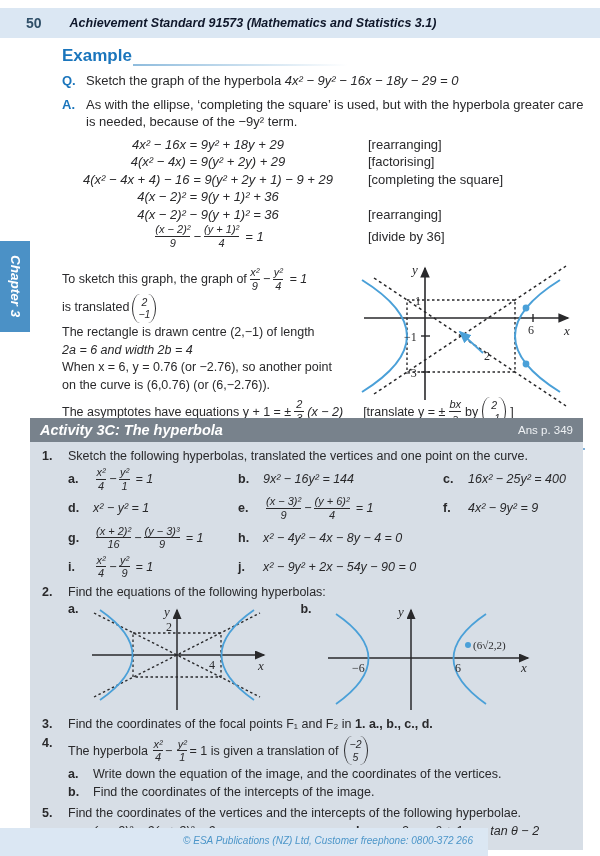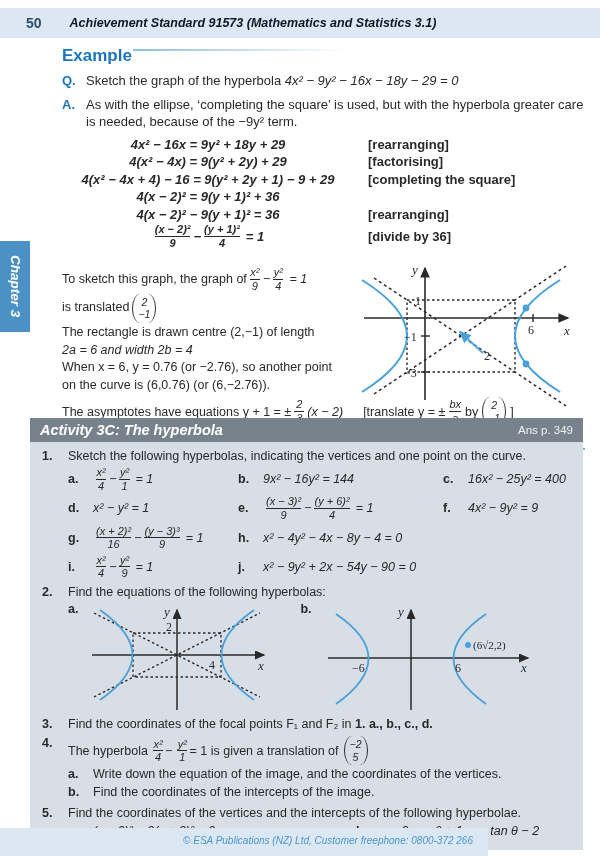--- a/index.html
+++ b/index.html
@@ -22,30 +22,30 @@
     display:flex; align-items:center; justify-content:center;
     font-style:italic; font-weight:bold; font-size:13.5px; }
 
   
   .footer-band { position:absolute; left:0; bottom:0; width:488px; height:28px; background:#dbe7f3; }
   .footer-text { position:absolute; right:15px; top:7px; font-style:italic; font-size:10px; color:#4d96c9; }
 
   
   .content { position:absolute; left:62px; top:46px; width:523px; font-size:13px; }
 
-  .example-heading { display:flex; align-items:flex-start; gap:1px; }
+  .example-heading { display:flex; align-items:flex-end; gap:1px; }
   .example-title { color:#1a75bc; font-weight:bold; font-size:17px; }
   .example-rule { width:215px; height:2px; margin-top:3px;
     background:linear-gradient(to right,#8fbcdd,rgba(143,188,221,0)); }
 
   .qa-row { display:flex; margin-top:7px; line-height:1.3; }
   .qa-label { color:#1a75bc; font-weight:bold; width:24px; flex:none; }
   .qa-text { flex:1; }
 
-  .steps { margin-top:5px;font-weight:bold; }
+  .steps { margin-top:5px; }
   .step-row { display:flex; align-items:center; min-height:17.5px; }
   .step-lhs { width:292px; text-align:center; }
   .step-note { padding-left:14px; }
 
   .frac { display:inline-flex; flex-direction:column; text-align:center;
     vertical-align:middle; margin:0 3px; font-size:11px; line-height:1.15; }
   .frac .den { border-top:1px solid #29292b; padding:0 2px; }
 
   .cvec { display:inline-flex; flex-direction:column; align-items:center; justify-content:center;
     border-left:1.5px solid #29292b; border-right:1.5px solid #29292b;
@@ -259,21 +259,21 @@
 <div class="activity">
   <div class="activity-banner">
     <span class="activity-title">Activity 3C: The hyperbola</span>
     <span class="activity-ans">Ans p. 349</span>
   </div>
   <div class="activity-body">
 
     <div class="item">
       <span class="item-num">1.</span>
       <div class="item-body">
-        <div>Sketch the following hyperbolas, indicating the vertices and one point on the curve.</div>
+        <div>Sketch the following hyperbolas, translated the vertices and one point on the curve.</div>
         <div class="q1-grid">
           <div class="sub">
             <span class="sub-label">a.</span>
             <span class="frac m">
                 <span class="num">x²</span>
                 <span class="den">4</span>
               </span>
             <span class="m">−</span>
             <span class="frac m">
                 <span class="num">y²</span>

